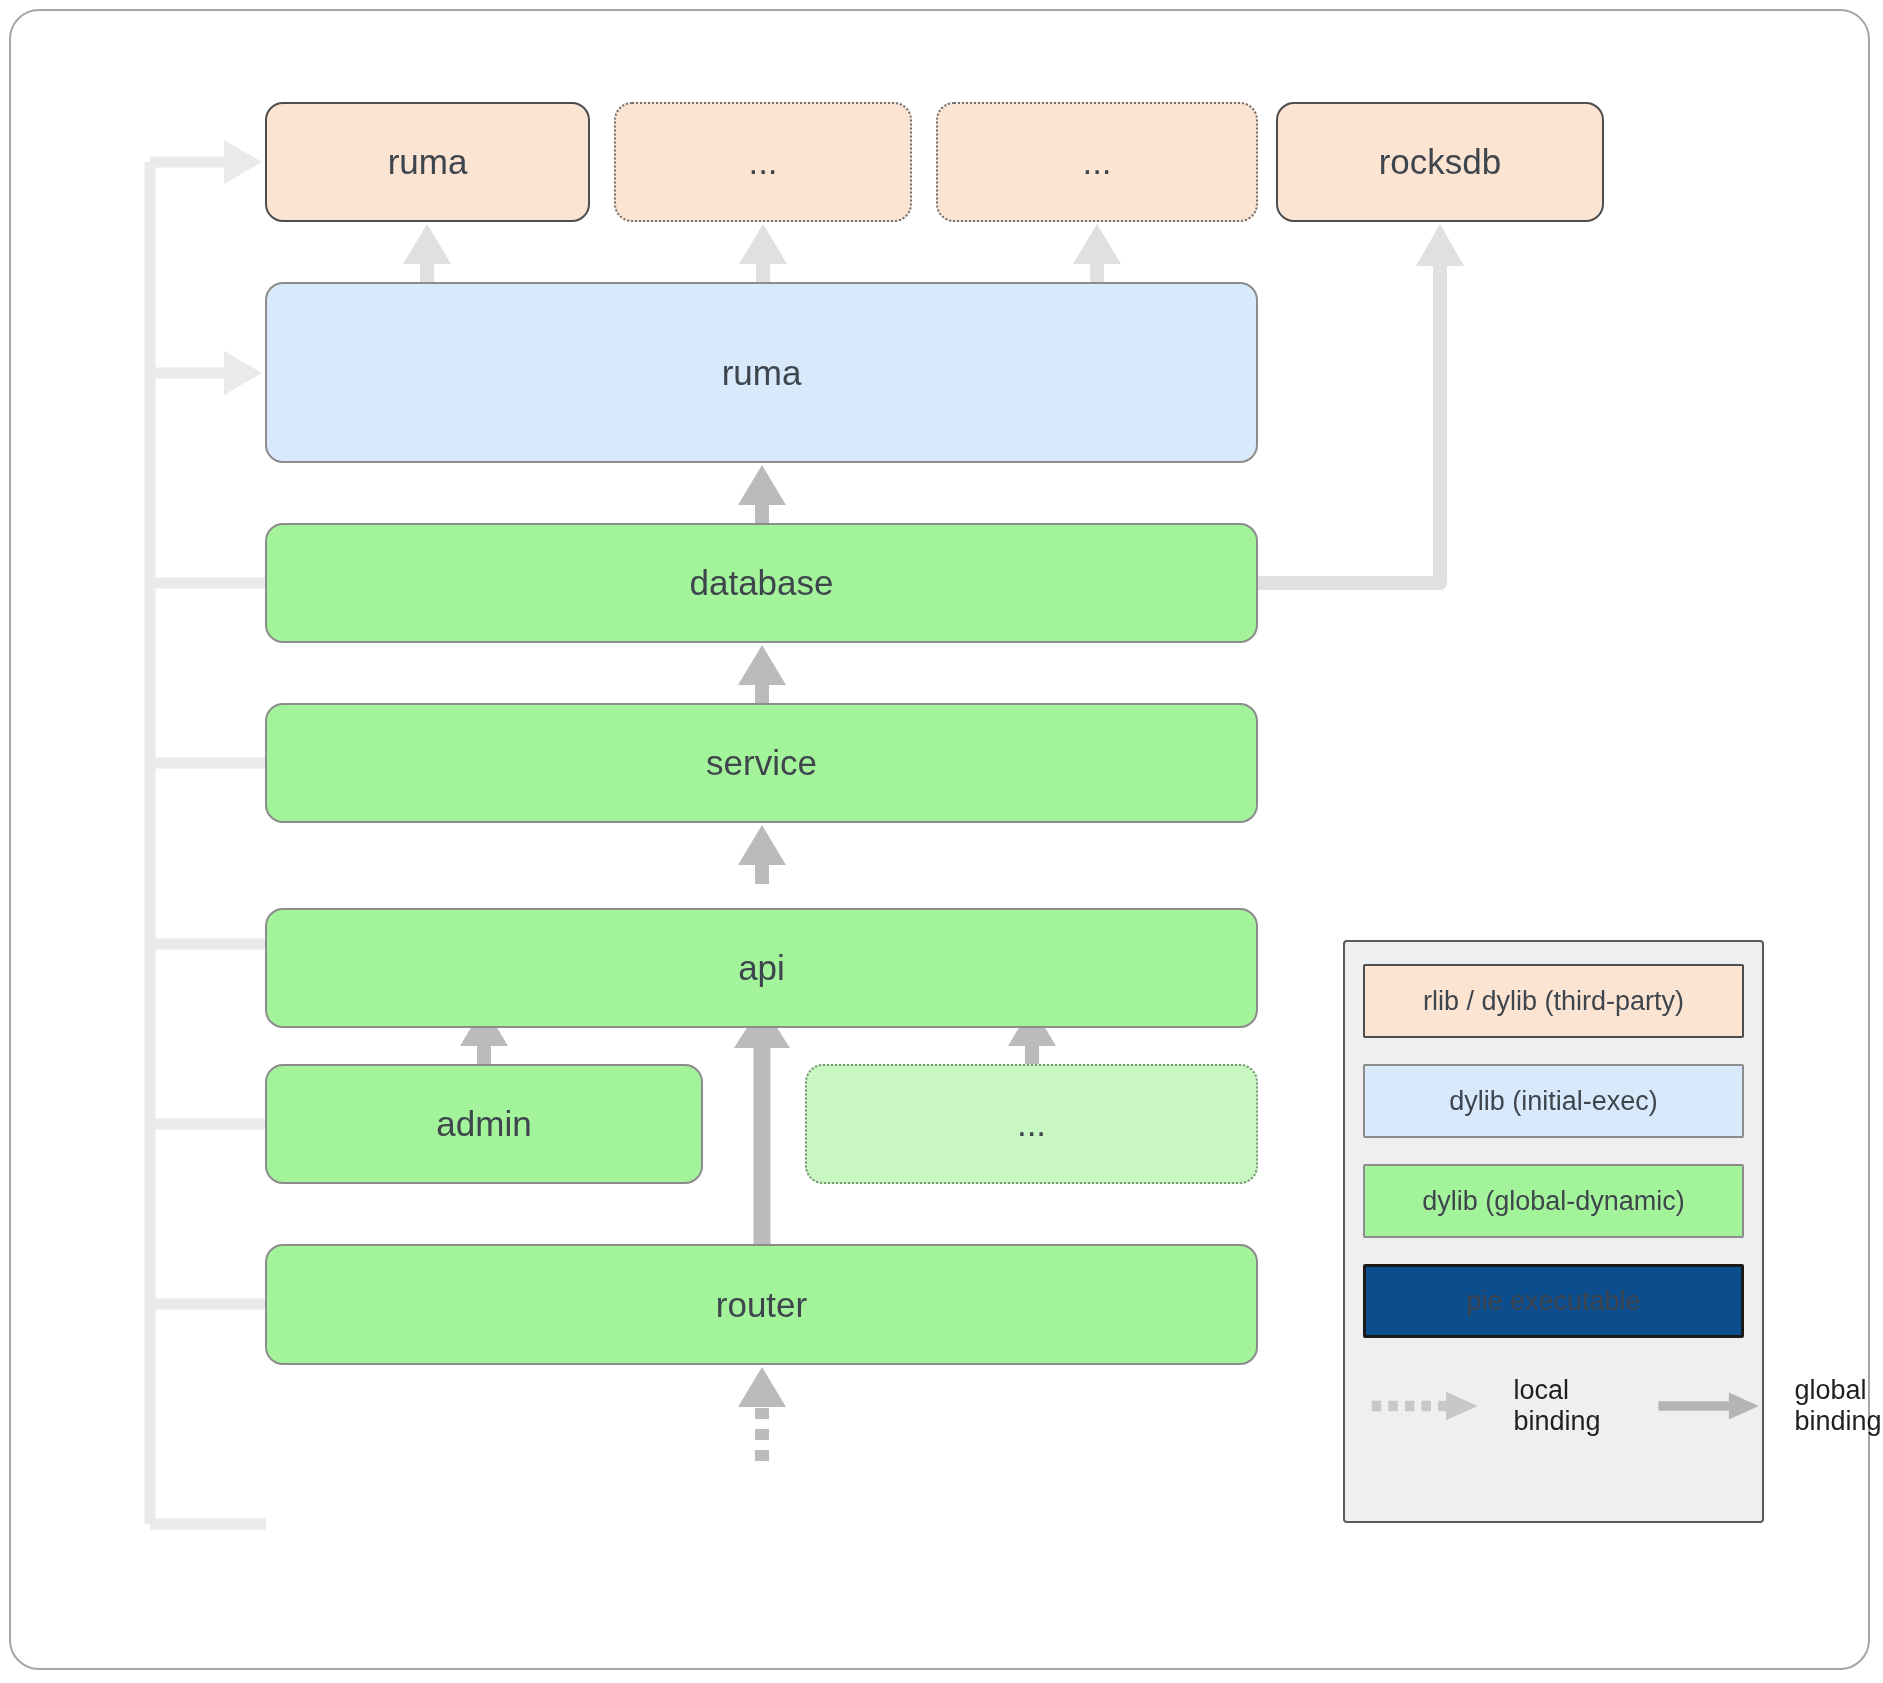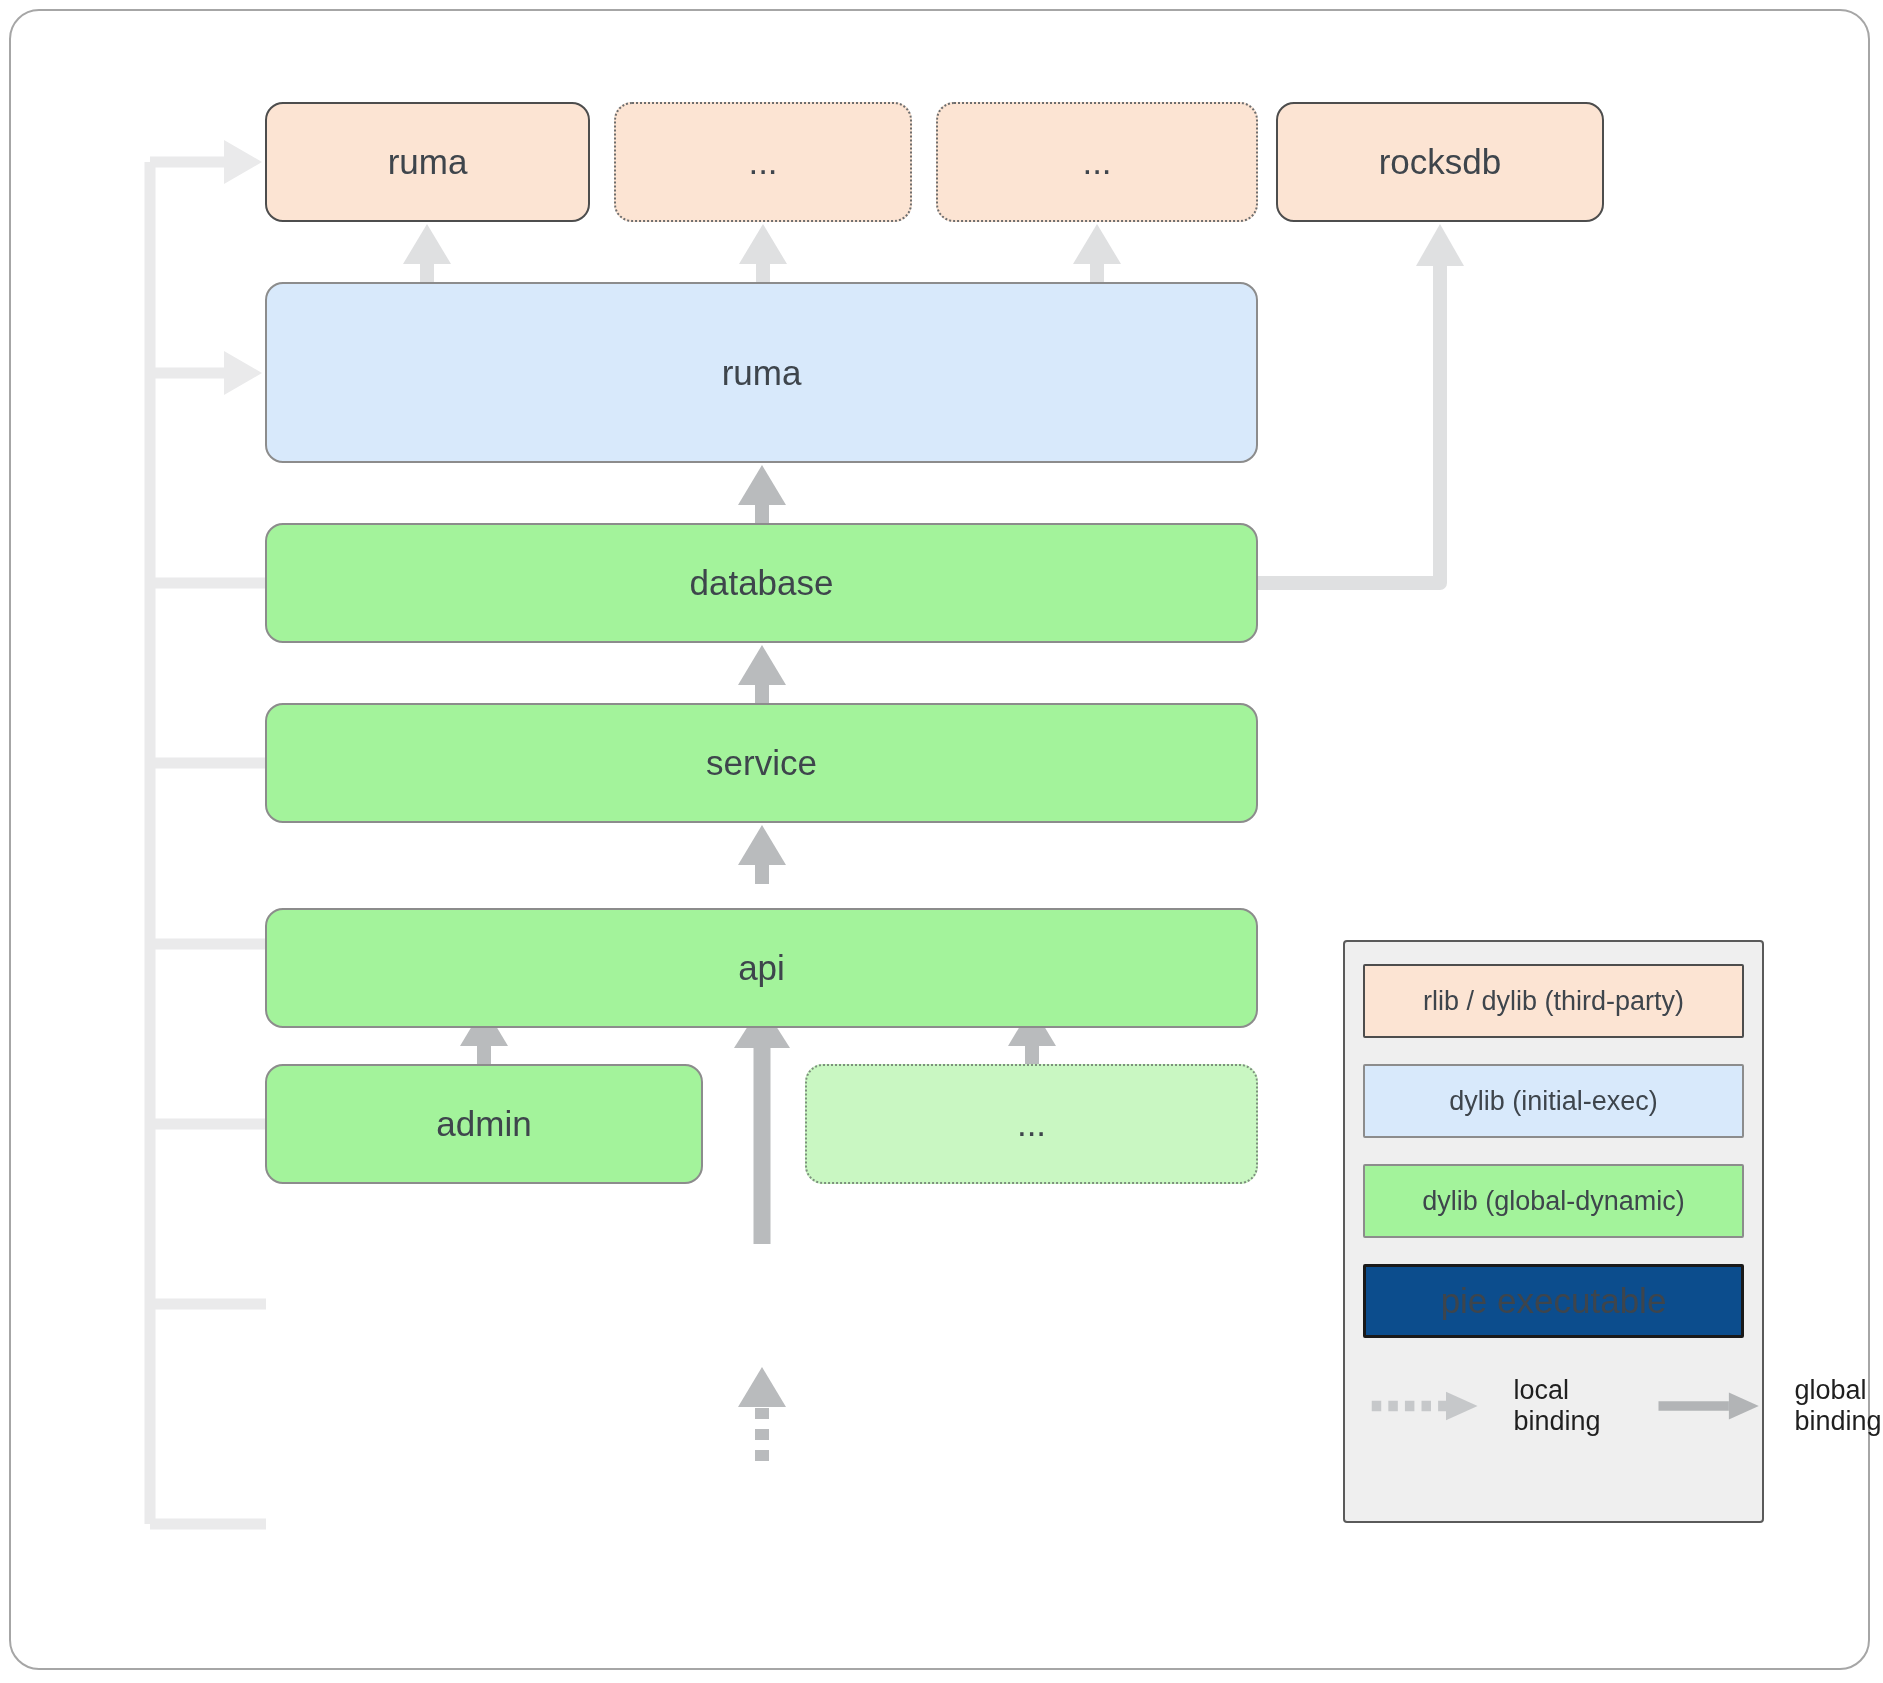--- a/index.html
+++ b/index.html
@@ -80,21 +80,21 @@
     height: 74px;
     margin-bottom: 26px;
     border-radius: 2px;
     display: flex;
     align-items: center;
     justify-content: center;
     font-size: 27px;
     color: #3e454c;
   }
   .legend-item.peach { border: 2px solid #4d4d4d; }
-  .legend-item.navy { font-size: 35px; border: 3px solid #1a1a1a; }
+  .legend-item.navy { font-size: 27px; border: 3px solid #1a1a1a; }
   .legend-bindings {
     margin-top: 18px;
     display: flex;
     flex-direction: row;
     gap: 18px;
   }
   .binding-row {
     display: flex;
     align-items: center;
     gap: 28px;
@@ -206,20 +206,23 @@
     <span class="node-label">api</span>
   </div>
 
   <div class="node green" style="left:265px; top:1064px; width:438px; height:120px;">
     <span class="node-label">admin</span>
   </div>
   <div class="node green-muted" style="left:805px; top:1064px; width:453px; height:120px;">
     <span class="node-label">...</span>
   </div>
 
+  <div class="node green" style="left:265px; top:1244px; width:993px; height:121px;">
+    <span class="node-label">router</span>
+  </div>
 
 
   <div class="legend">
     <div class="legend-item peach">
       <span>rlib / dylib (third-party)</span>
     </div>
     <div class="legend-item blue">
       <span>dylib (initial-exec)</span>
     </div>
     <div class="legend-item green">

